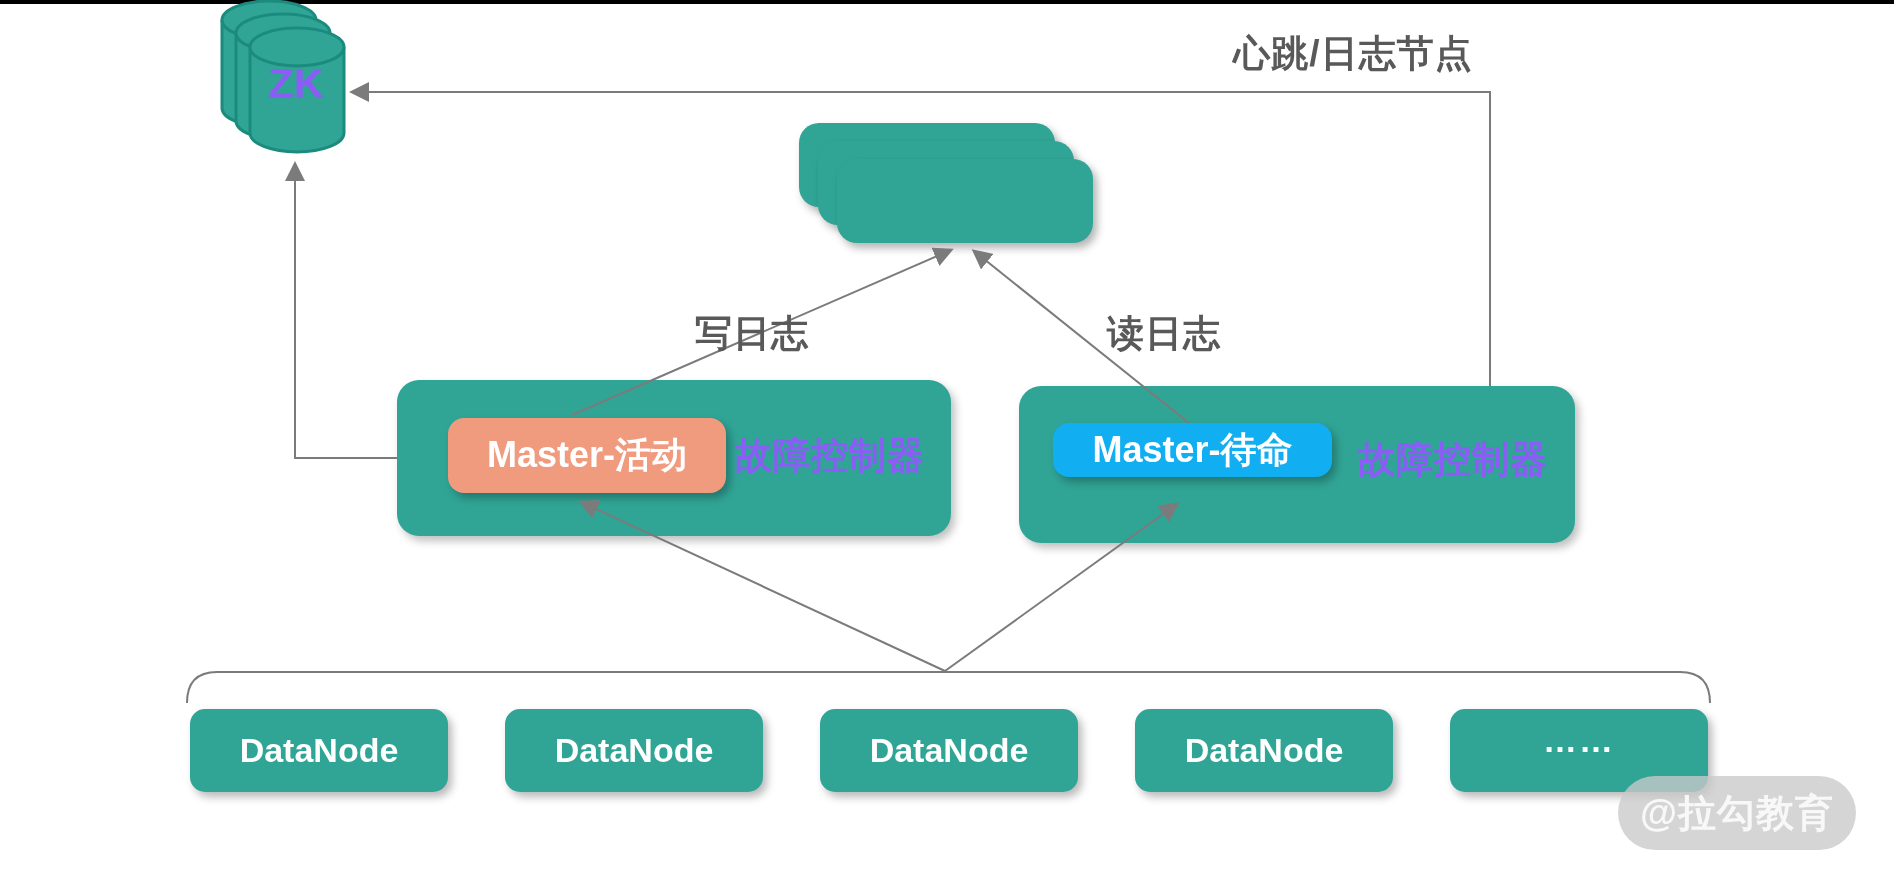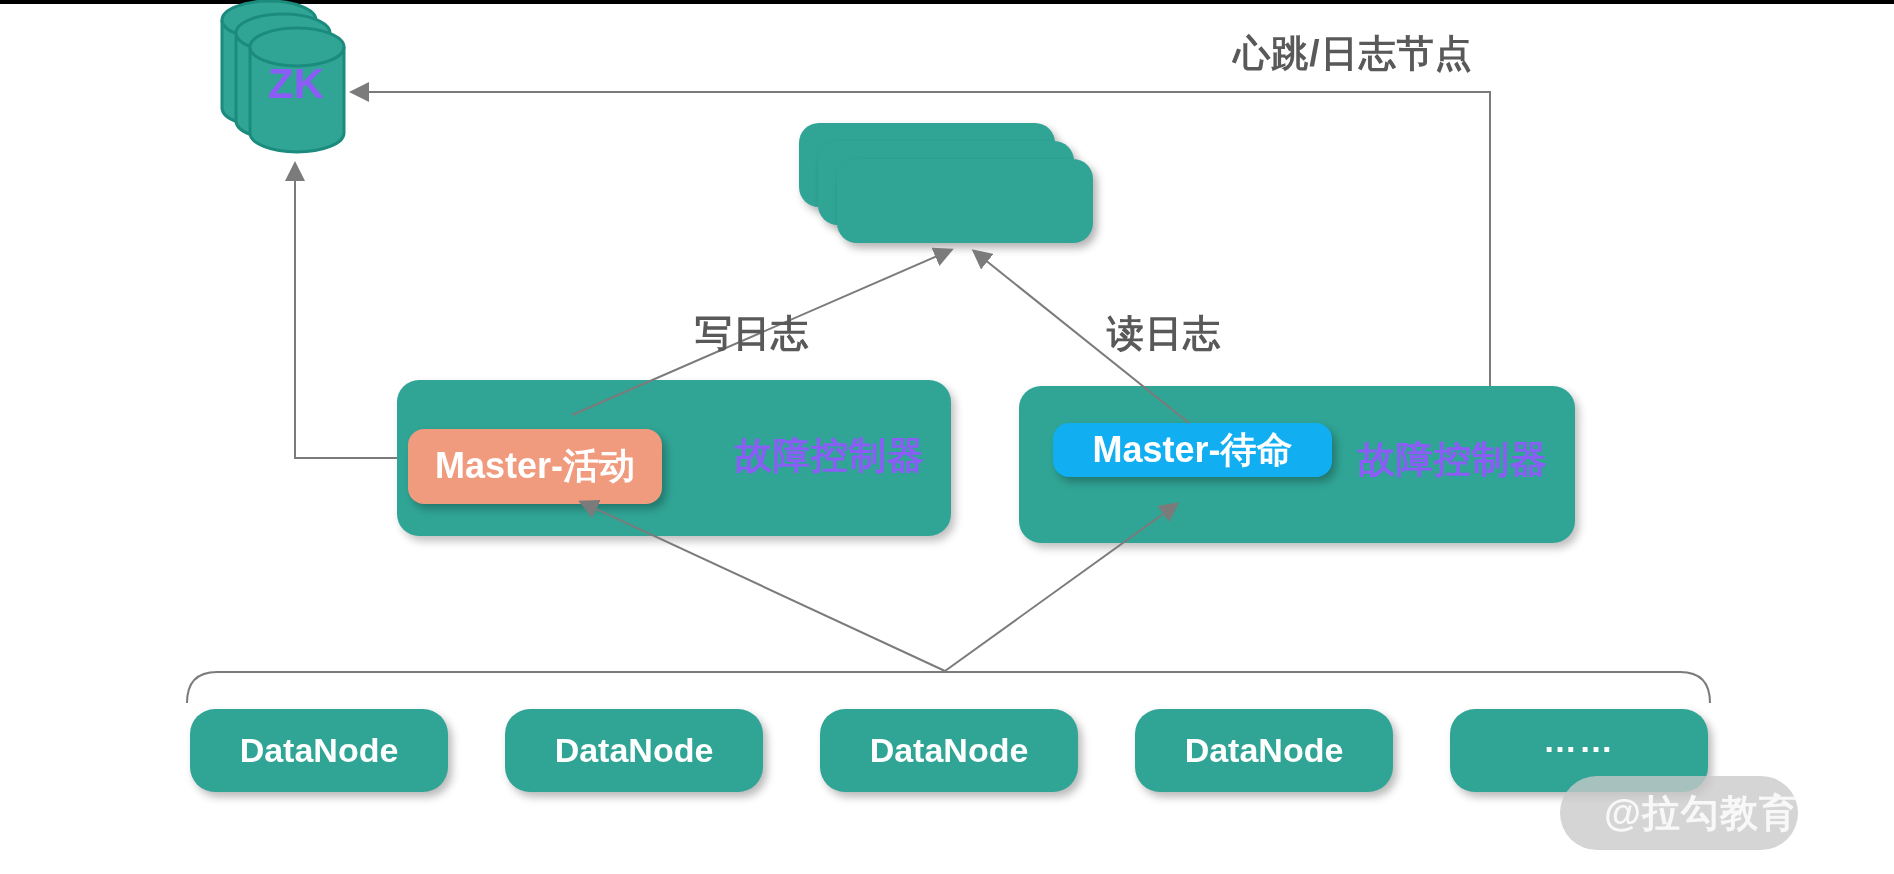--- a/index.html
+++ b/index.html
@@ -19,41 +19,41 @@
   }
   .journal-card{
     position:absolute;width:256px;height:84px;background:#30A596;border-radius:20px;
     box-shadow:4px 5px 9px rgba(0,0,0,0.3);
   }
   .pill{
     position:absolute;border-radius:16px;display:flex;align-items:center;justify-content:center;
     color:#fff;font-weight:bold;font-size:36px;
     box-shadow:4px 5px 8px rgba(0,0,0,0.28);
   }
-  .pill-active{left:408px;top:418px;width:254px;height:75px;background:#F09A7E;margin-top:11px;}
+  .pill-active{left:448px;top:418px;width:278px;height:75px;background:#F09A7E;}
   .pill-standby{left:1053px;top:423px;width:279px;height:54px;background:#11AEF2;}
 
   .datanode{
-    position:absolute;top:709px;width:258px;height:83px;background:#30A596;border-radius:25px;
+    position:absolute;top:709px;width:258px;height:83px;background:#30A596;border-radius:15px;
     display:flex;align-items:center;justify-content:center;
     color:#fff;font-weight:bold;font-size:34px;
     box-shadow:4px 5px 8px rgba(0,0,0,0.28);
   }
   .dn-dots span{display:inline-block;transform:translateY(-10px);letter-spacing:2px;}
 
   .ctext{
     position:absolute;transform:translate(-50%,-50%);white-space:nowrap;
   }
   .node-label{color:#8b5cf6;font-weight:bold;}
   .edge-label{color:#595959;font-weight:600;font-size:37px;letter-spacing:1px;}
 
   .watermark{
-    position:absolute;left:1560px;top:776px;width:238px;height:74px;border-radius:37px;
+    position:absolute;left:1618px;top:776px;width:238px;height:74px;border-radius:37px;
     background:rgba(201,201,201,0.78);
-    display:flex;align-items:center;justify-content:flex-end;
+    display:flex;align-items:center;justify-content:center;
     color:rgba(250,250,250,0.95);font-size:38px;font-weight:600;letter-spacing:1px;
   }
 </style>
 </head>
 <body>
 
 <div class="topbar"></div>
 
 <div class="layer boxes">
 

